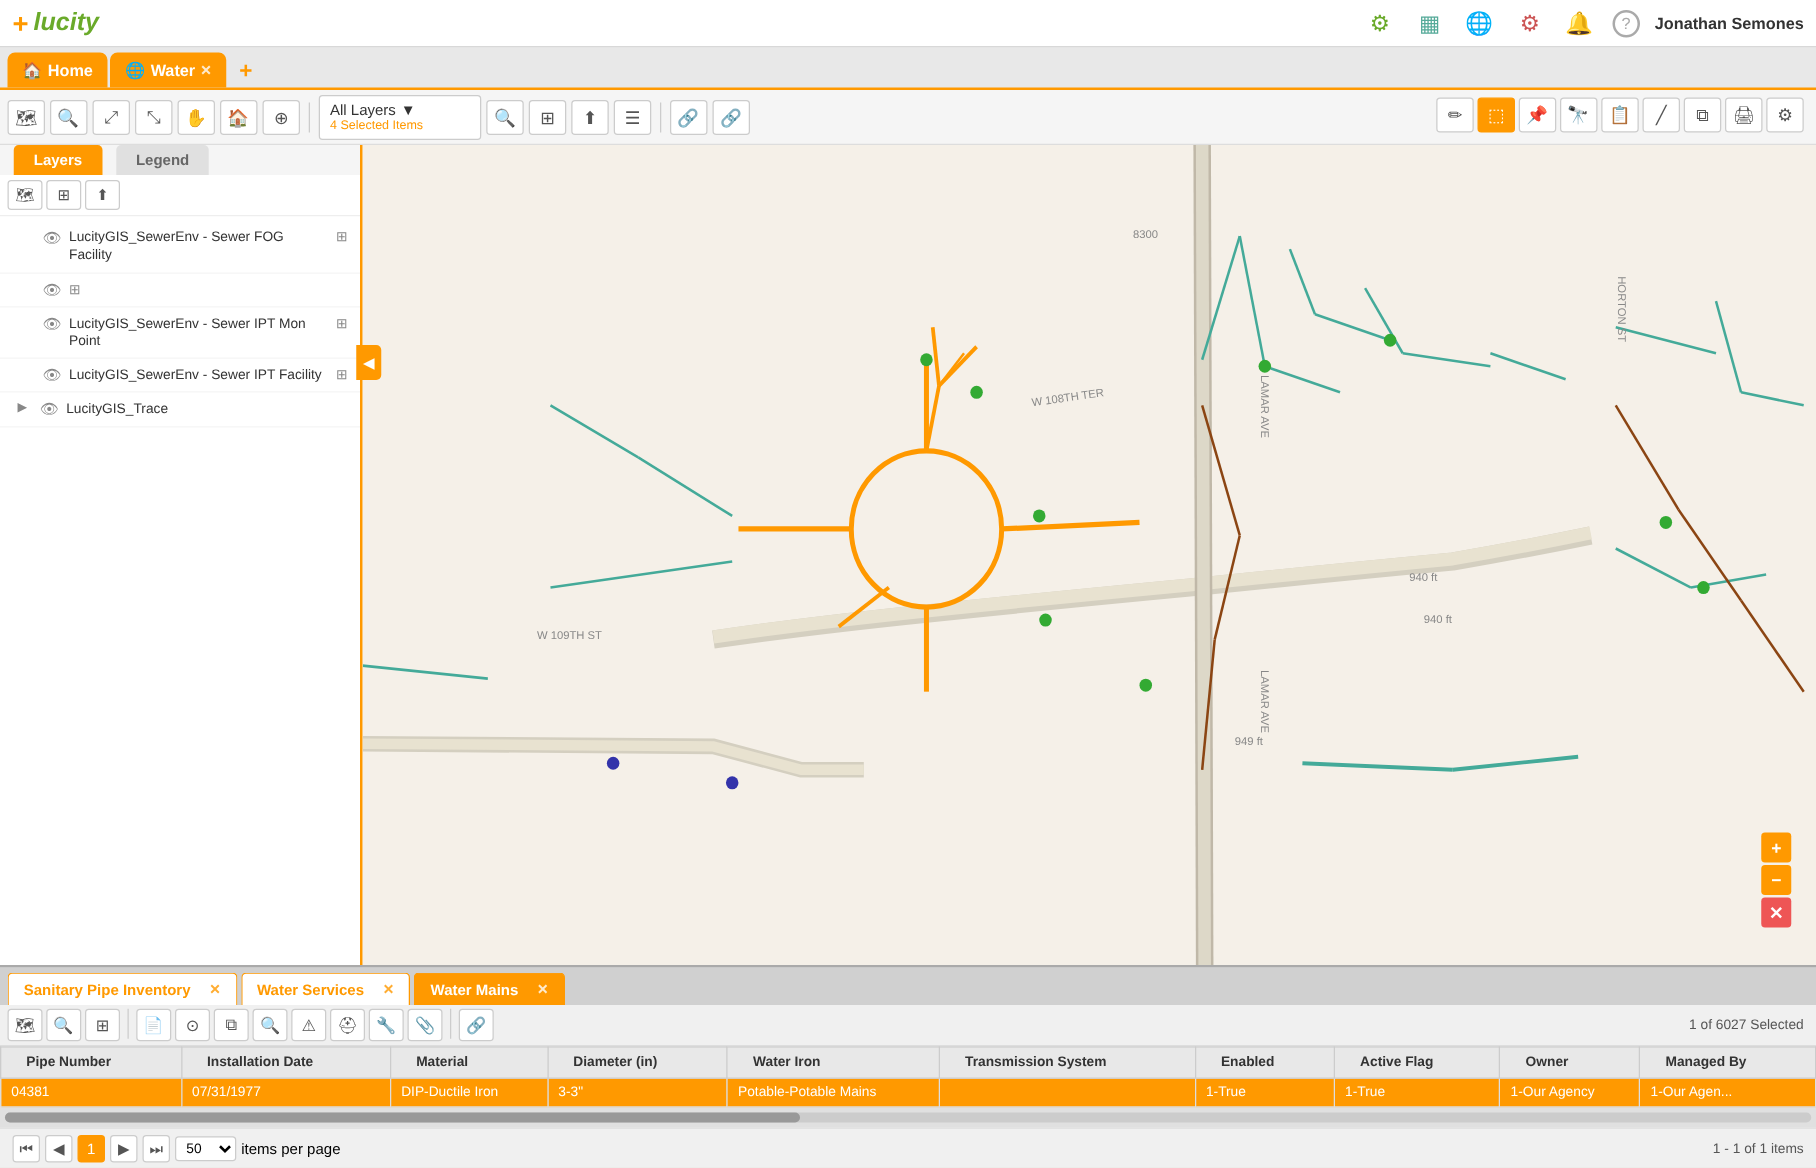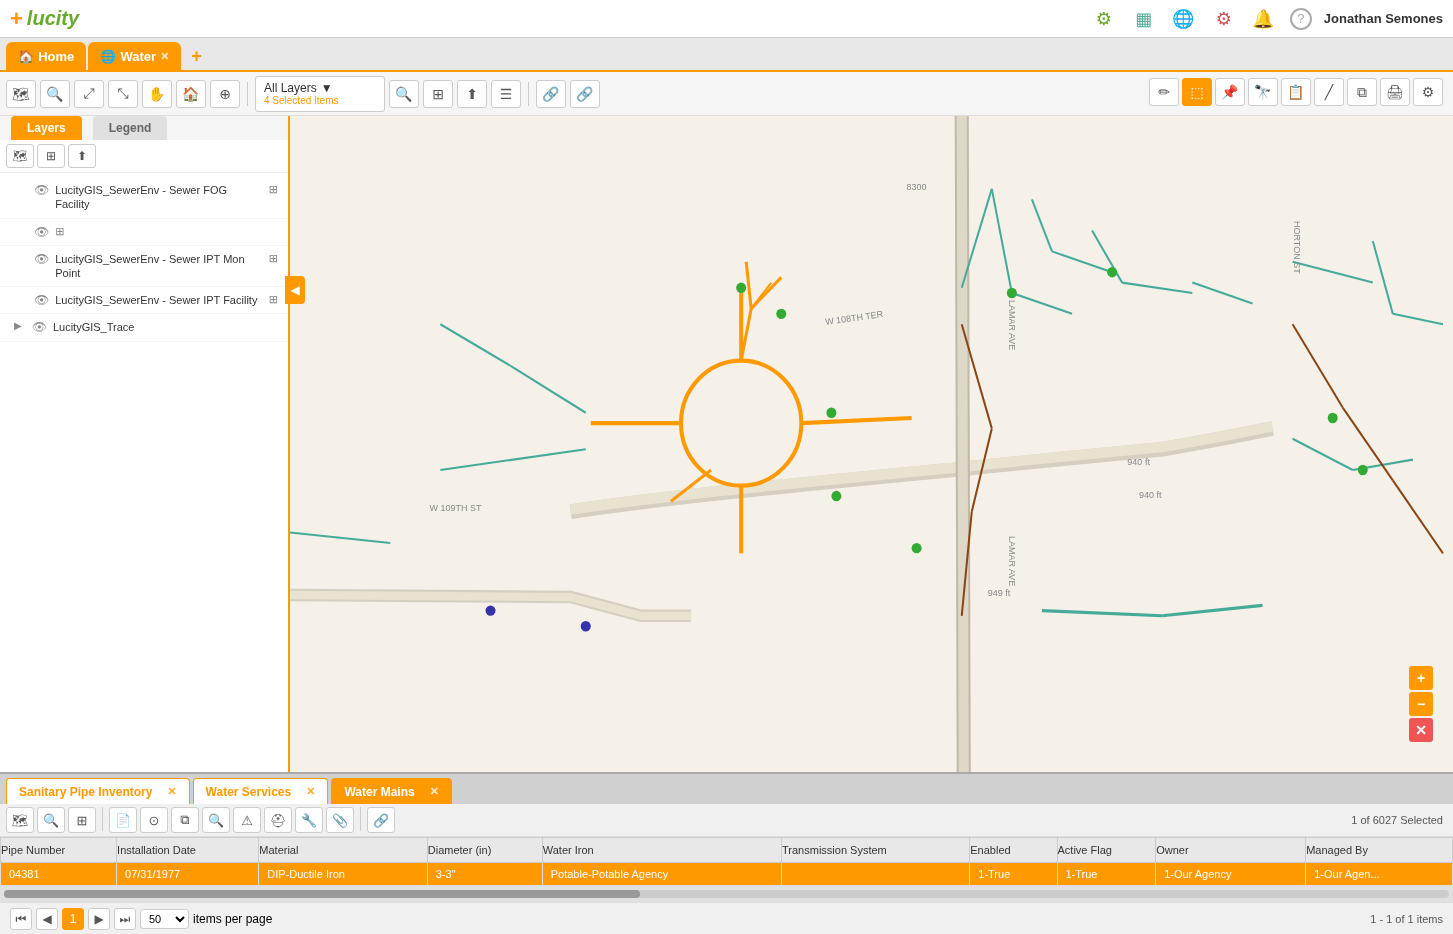--- a/index.html
+++ b/index.html
@@ -281,24 +281,24 @@
       border: 1px solid #ccc; background: #fff; border-radius: 3px;
       cursor: pointer; font-size: 13px; color: #555;
     }
     #selected-count { font-size: 11px; color: #555; padding-right: 4px; }
 
     
     #data-table { width: 100%; border-collapse: collapse; }
     #data-table th {
       background: #e8e8e8;
       border: 1px solid #ccc;
-      padding: 6px 0;
+      padding: 6px 20px;
       text-align: left;
       font-size: 11px;
-      font-weight: normal;
+      font-weight: bold;
       color: #333;
       white-space: nowrap;
     }
     #data-table td {
       border: 1px solid #ddd;
       padding: 5px 8px;
       font-size: 11px;
       white-space: nowrap;
     }
     #data-table tr.selected td {
@@ -613,21 +613,21 @@
               <th>Owner</th>
               <th>Managed By</th>
             </tr>
         </thead>
         <tbody id="table-body">
         <tr class="selected">
               <td>04381</td>
               <td>07/31/1977</td>
               <td>DIP-Ductile Iron</td>
               <td>3-3"</td>
-              <td>Potable-Potable Agency</td>
+              <td>Potable-Potable Mains</td>
               <td></td>
               <td>1-True</td>
               <td>1-True</td>
               <td>1-Our Agency</td>
               <td>1-Our Agen...</td>
             </tr>
           </tbody>
       </table>
     </div>
     <div id="bottom-scrollbar">

